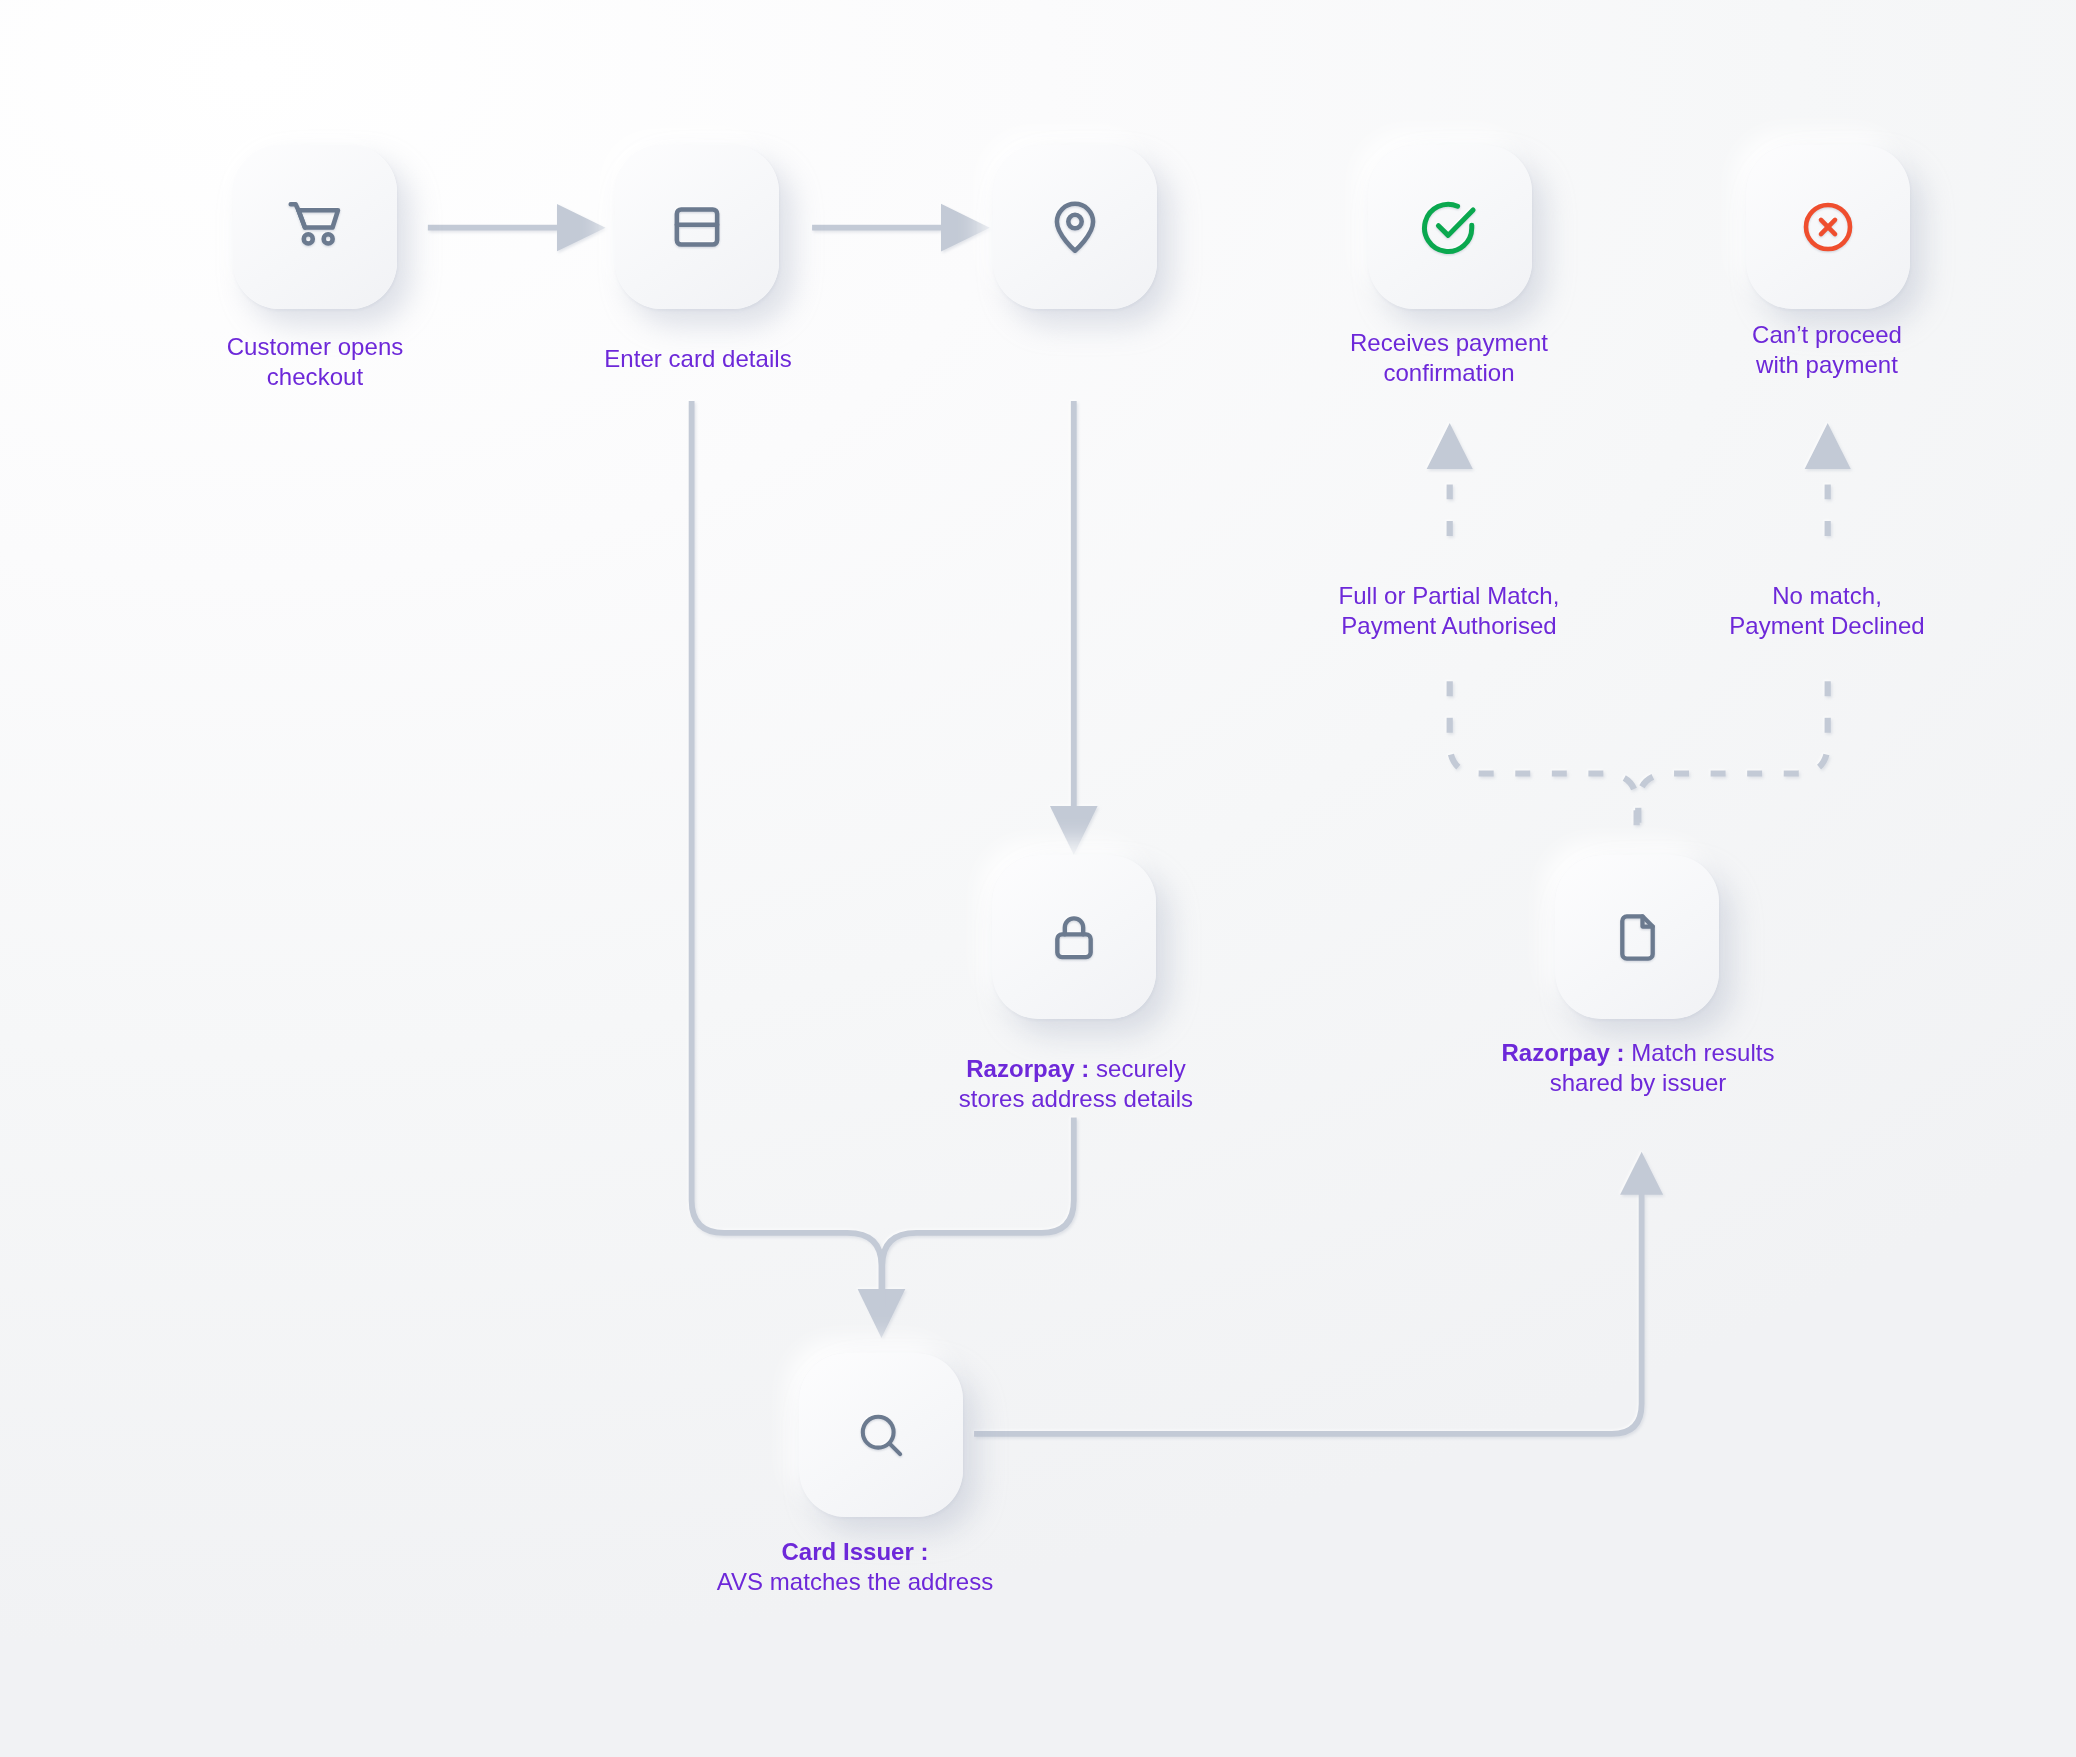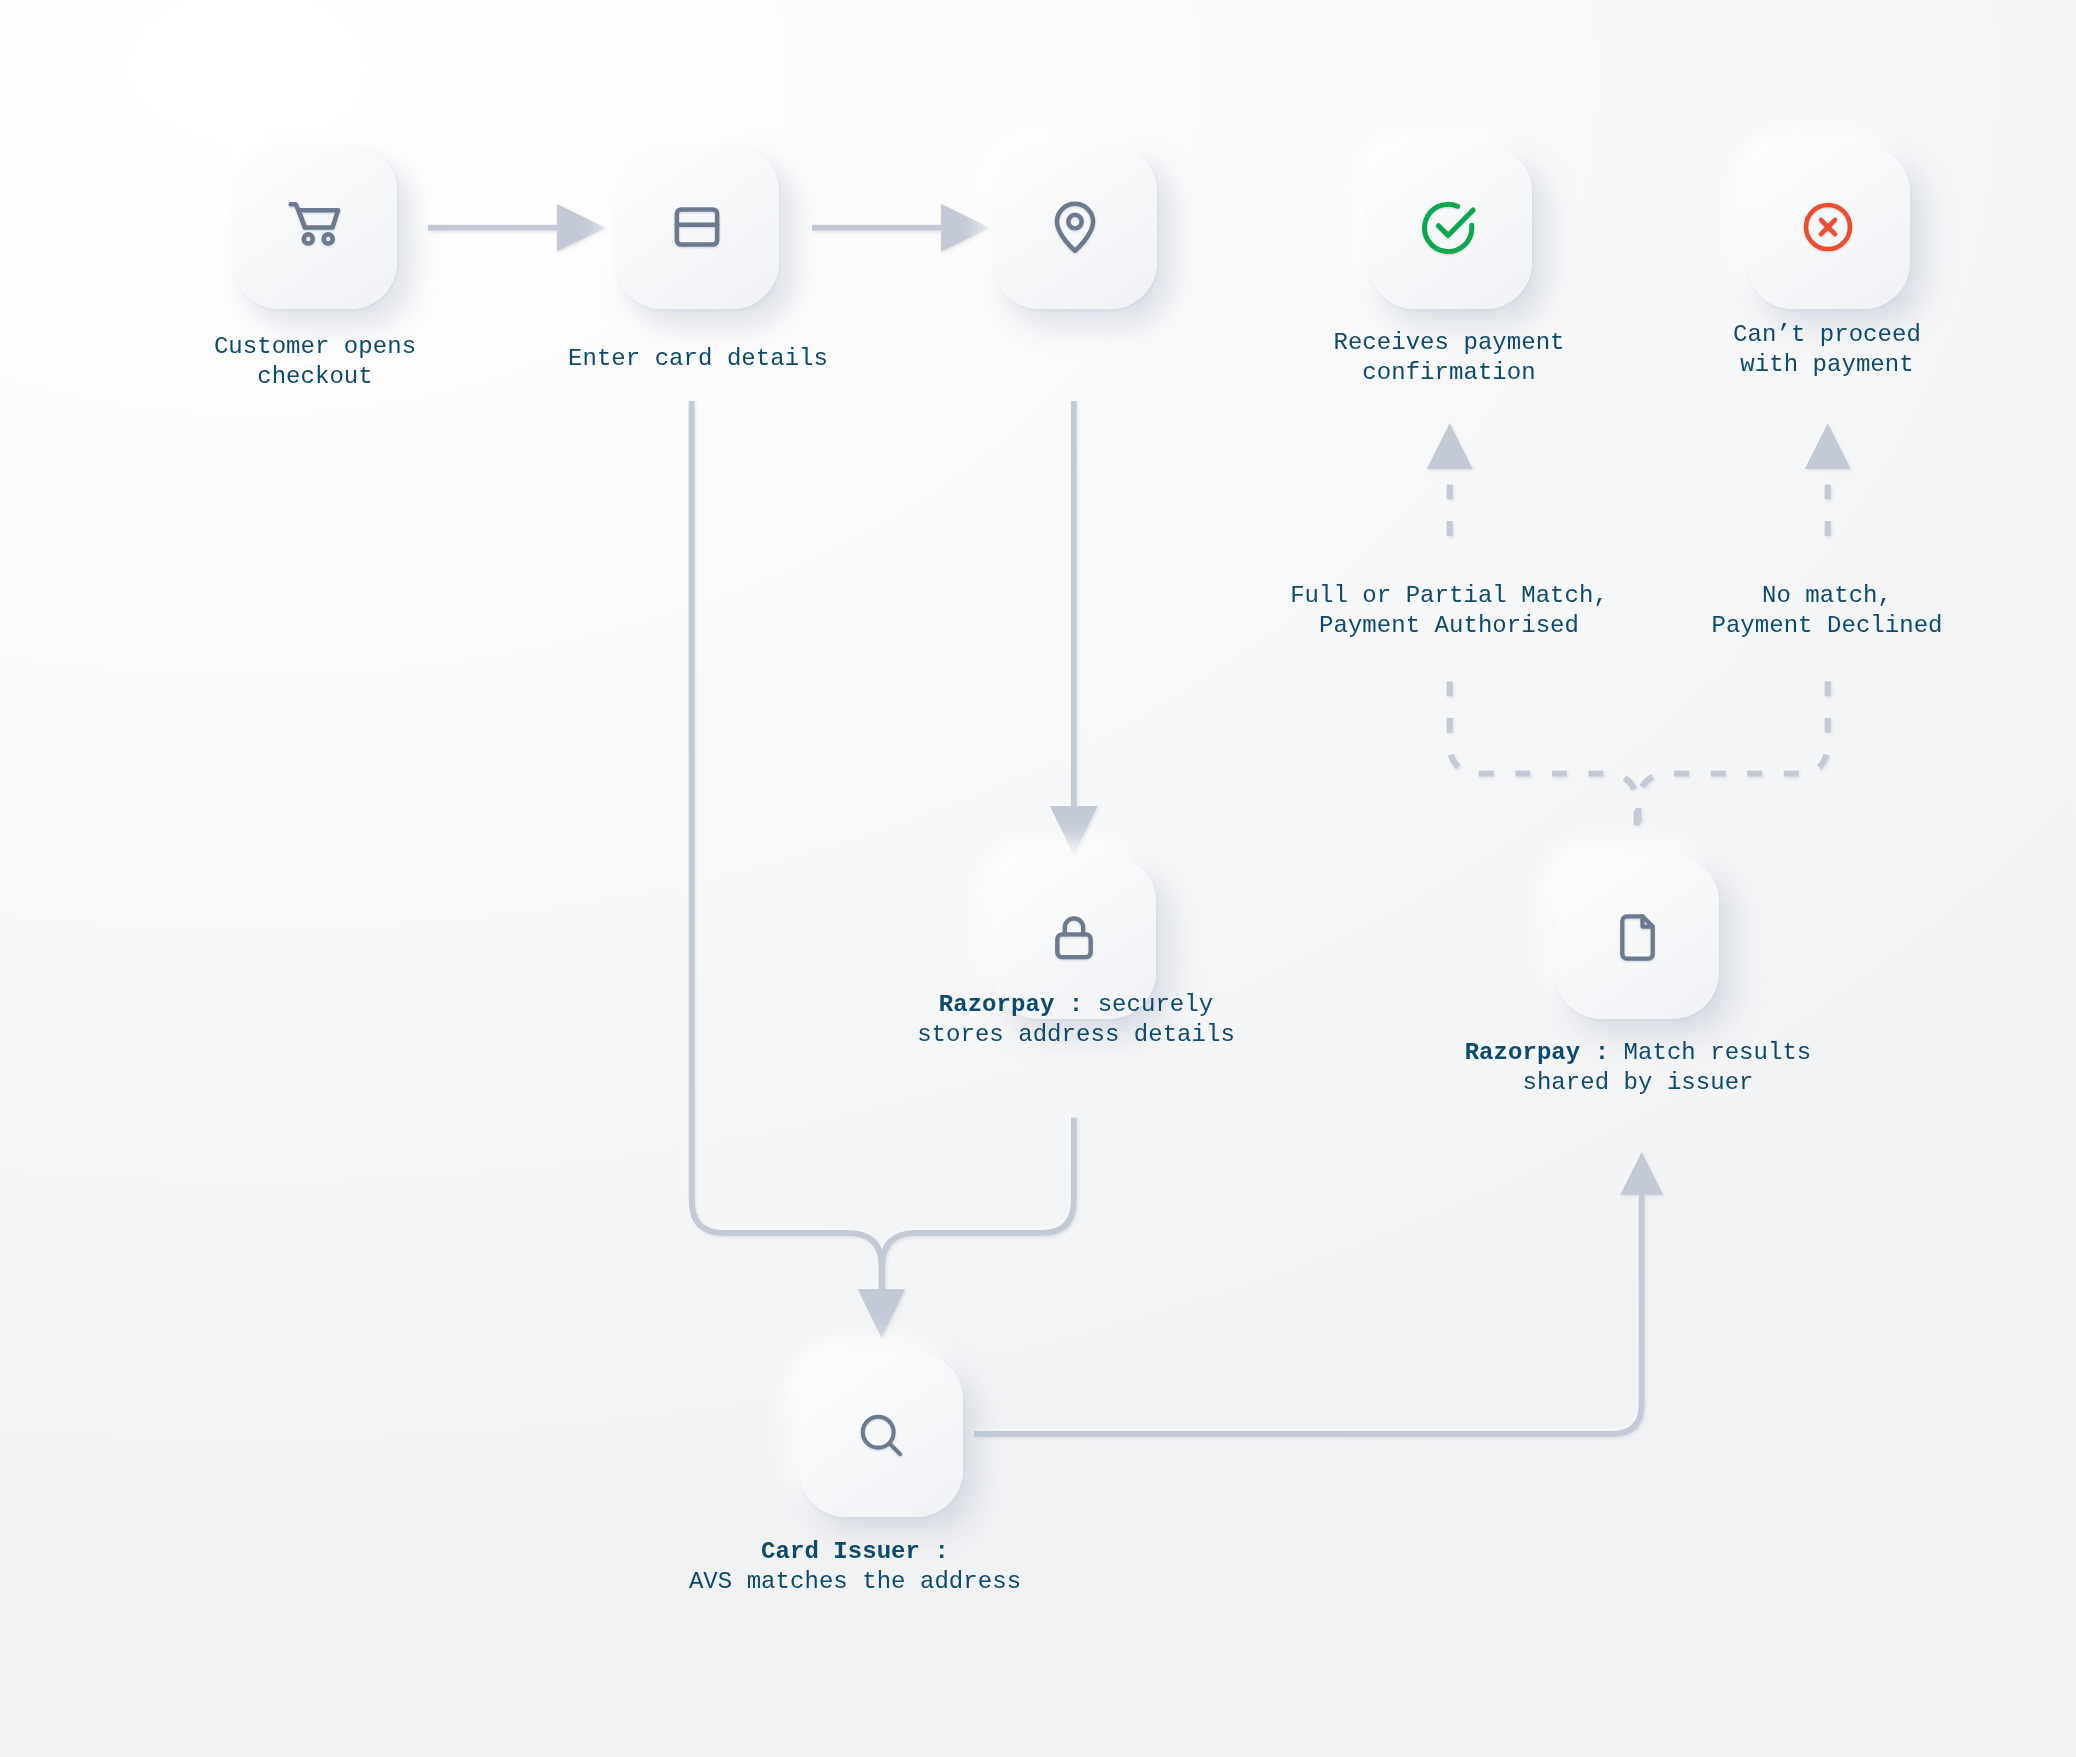--- a/index.html
+++ b/index.html
@@ -24,25 +24,25 @@
        0.8px 1.2px 2.5px rgba(176,184,200,0.18);
     display:flex;align-items:center;justify-content:center;
   }
   .card .glyph{display:block;}
   .card svg{display:block;filter:drop-shadow(0.8px 1.2px 0.8px rgba(150,160,178,0.45)) drop-shadow(-0.4px -0.4px 0.4px rgba(255,255,255,0.9));}
 
   
   .label{
     position:absolute;
     text-align:center;
-    color:#0c4a6e;
+    color:#6d28d9;
     font-size:24px;
     line-height:1.27;
     letter-spacing:0.04px;
-    font-family:Liberation Mono, monospace;
+    font-family:Liberation Sans, sans-serif;
     white-space:pre-line;
   }
   .label .b{font-weight:bold;}
 
   
   #wires{position:absolute;left:0;top:0;width:2160px;height:1758px;pointer-events:none;}
 </style>
 </head>
 <body>
 
@@ -146,21 +146,21 @@
 Payment Authorised</div>
 
   <div class="card" style="left:992px;top:855px;">
     <span class="glyph">
       <svg width="58" height="58" viewBox="0 0 24 24" fill="none" stroke="#6b7a8f" stroke-width="1.8" stroke-linecap="round" stroke-linejoin="round">
         <rect x="5.1" y="10.9" width="13.8" height="9.4" rx="1.9"></rect>
         <path d="M8.2 10.9V8.1a3.8 3.8 0 0 1 7.6 0v2.8"></path>
       </svg>
     </span>
   </div>
-  <div class="label" style="left:831px;top:990px;width:490px;"><span class="b">Razorpay :</span><span> securely
+  <div class="label" style="left:831px;top:1054px;width:490px;"><span class="b">Razorpay :</span><span> securely
 stores address details</span></div>
 
   <div class="card" style="left:1555px;top:855px;">
     <span class="glyph">
       <svg width="57" height="57" viewBox="0 0 24 24" fill="none" stroke="#6b7a8f" stroke-width="1.8" stroke-linecap="round" stroke-linejoin="round">
         <path d="M14.1 3.1H7.5a1.9 1.9 0 0 0-1.9 1.9v14a1.9 1.9 0 0 0 1.9 1.9h9a1.9 1.9 0 0 0 1.9-1.9V7.4z"></path>
         <path d="M14.1 3.1v4.3h4.3"></path>
       </svg>
     </span>
   </div>

